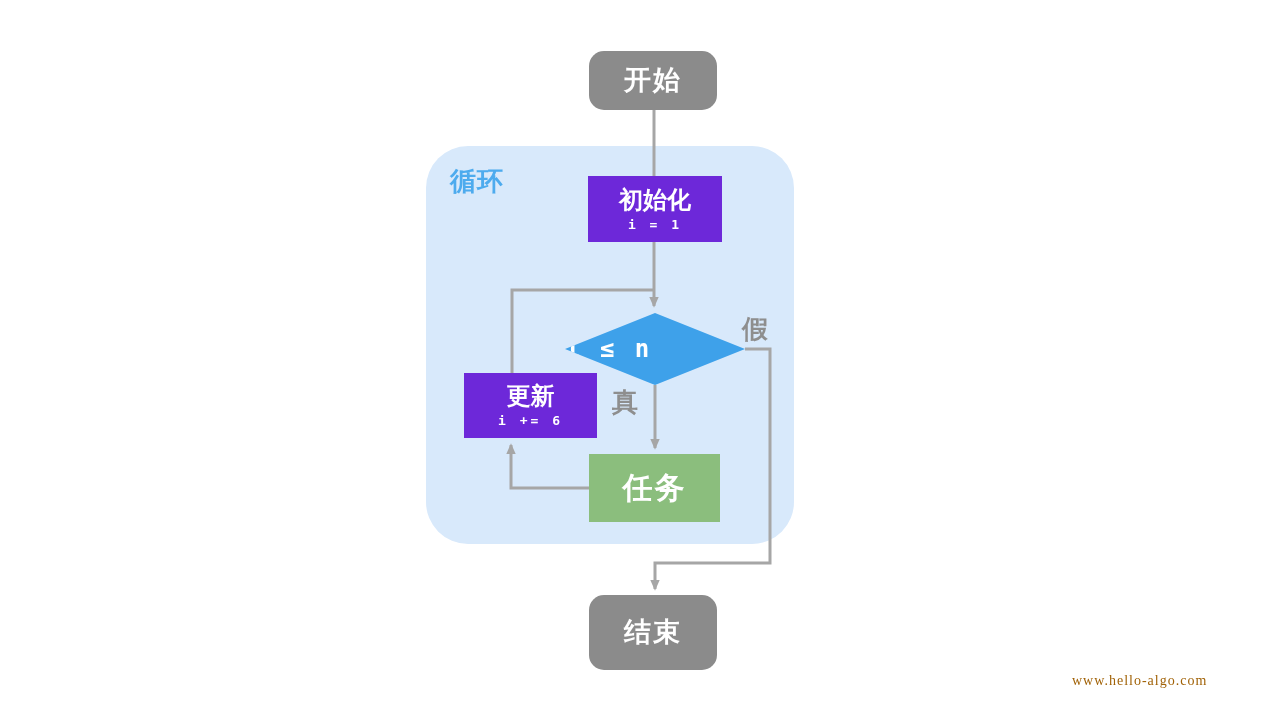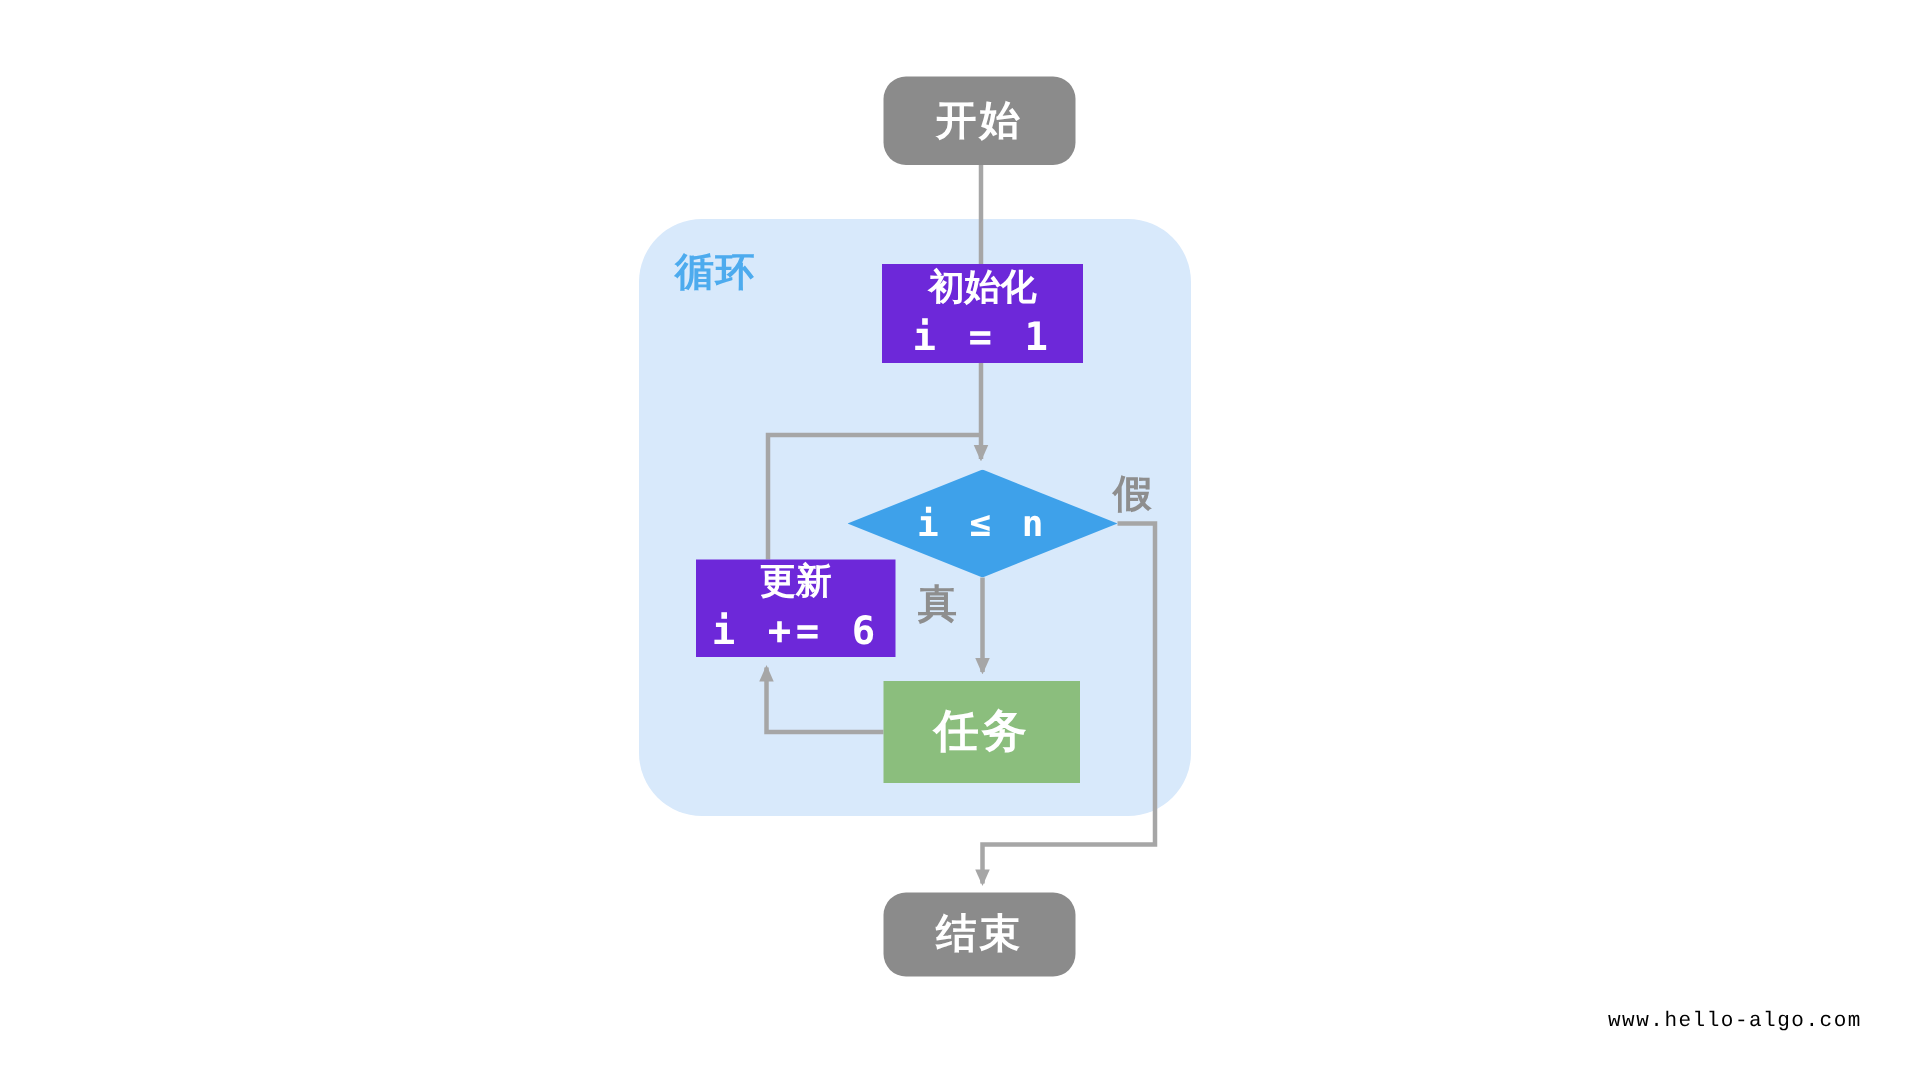--- a/index.html
+++ b/index.html
@@ -64,62 +64,62 @@
     letter-spacing: 2px;
   }
   .diamond {
     position: absolute;
     left: 565px; top: 313px;
     width: 180px; height: 72px;
     background: #3ea1ea;
     clip-path: polygon(50% 0%, 100% 50%, 50% 100%, 0% 50%);
     display: flex;
     align-items: center;
-    justify-content: center;
+    justify-content: flex-start;
     z-index: 3;
     color: #ffffff;
     font-weight: bold;
   }
   .code, .mono {
     font-family: "DejaVu Sans Mono", "Liberation Mono", monospace;
     font-weight: bold;
   }
   .code {
-    font-size: 26px;
+    font-size: 13px;
     letter-spacing: 3px;
     margin-top: 2px;
   }
   .mono {
     font-size: 24px;
     letter-spacing: 3px;
   }
   .edge-label {
     position: absolute;
     font-size: 26px;
     font-weight: bold;
     color: #8e8e8e;
     z-index: 4;
   }
   .edge-label.true-label { left: 612px; top: 385px; }
   .edge-label.false-label { left: 742px; top: 312px; }
   .watermark {
     position: absolute;
     left: 1072px; top: 673px;
-    font-family: Liberation Mono, monospace;
+    font-family: Liberation Serif, serif;
     font-size: 14px;
-    color: #000000;
+    color: #a16207;
     letter-spacing: 1px;
     z-index: 4;
   }
   
   .node-start  { left: 589px; top: 51px;  width: 128px; height: 59px; }
   .node-init   { left: 588px; top: 176px; width: 134px; height: 66px; }
   .node-update { left: 464px; top: 373px; width: 133px; height: 65px; }
   .node-task   { left: 589px; top: 454px; width: 131px; height: 68px; }
-  .node-end    { left: 589px; top: 595px; width: 128px; height: 56px; }
+  .node-end    { left: 589px; top: 595px; width: 128px; height: 75px; }
 </style>
 </head>
 <body>
 
 <div class="canvas">
 
   <div class="region">
     <span class="region-label">循环</span>
   </div>
 

